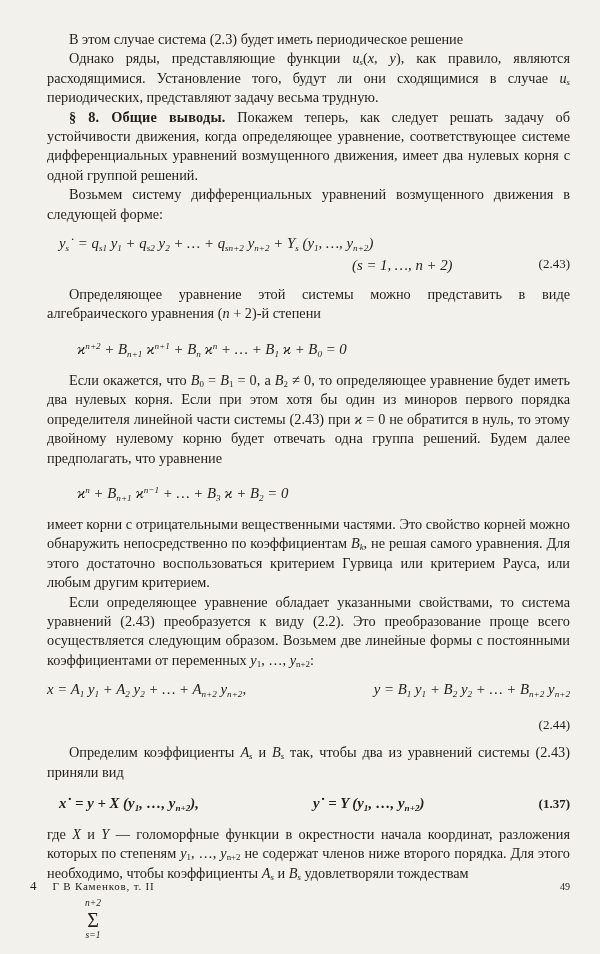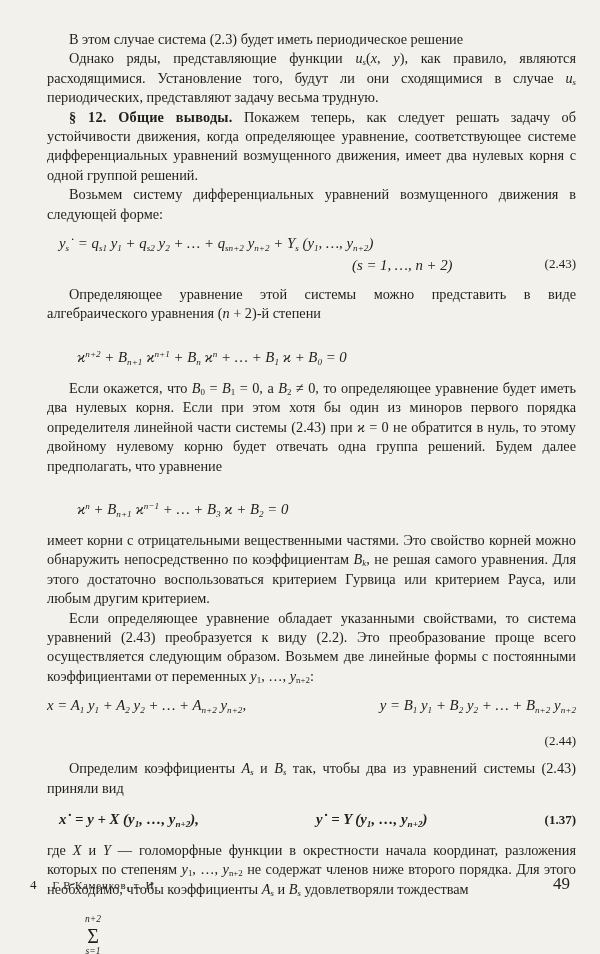--- a/index.html
+++ b/index.html
@@ -6,21 +6,21 @@
   body {
     width:600px; height:954px;
     background:#f3f1ec;
     font-family:"Liberation Serif","DejaVu Serif",serif;
     color:#211e1b;
     overflow:hidden;
   }
   .page {
     box-sizing:border-box;
     width:600px; height:954px;
-    padding:30px 24px 0 47px;
+    padding:30px 30px 0 47px;
     position:relative;
   }
   .para {
     margin:0;
     font-size:14.3px;
     line-height:19.4px;
     text-align:justify;
     text-indent:22px;
   }
   .para.noindent { text-indent:0; }
@@ -41,21 +41,21 @@
   }
   .eq-block { margin:10px 0 10px; }
   .eq-line-1 { margin-left:12px; }
   .eq-subline {
     display:flex;
     justify-content:space-between;
     padding-left:305px;
     margin-top:3px;
   }
   .eq-num { font-size:13px; }
-  .eq-single { margin:24px 0 12px 30px; }
+  .eq-single { margin:16px 0 12px 30px; }
   .eq-twocol {
     display:flex;
     justify-content:space-between;
   }
   .eq-numline { text-align:right; margin-top:16px; }
   .eq-245 {
     display:flex;
     justify-content:space-between;
     margin:12px 0 12px 12px;
     font-weight:bold;
@@ -77,33 +77,33 @@
   .footer {
     position:absolute;
     left:30px; right:30px; bottom:60px;
     display:flex;
     justify-content:space-between;
     align-items:baseline;
   }
   .footer-left { display:flex; gap:16px; align-items:baseline; }
   .footer-sig { font-size:13px; }
   .footer-imprint { font-size:11px; letter-spacing:.8px; }
-  .footer-page { font-size:17px; }
+  .footer-page { font-size:10px; }
 </style>
 </head>
 <body>
 
 <div class="page">
 
   <p class="para">В этом случае система (2.3) будет иметь периодическое решение</p>
 
 
   <p class="para">Однако ряды, представляющие функции <i>u<sub>s</sub></i>(<i>x</i>, <i>y</i>), как правило, являются расходящимися. Установление того, будут ли они сходящимися в случае <i>u<sub>s</sub></i> периодических, представляют задачу весьма трудную.</p>
 
-  <p class="para"><b>§ 12. Общие выводы.</b> <span>Покажем теперь, как следует решать задачу об устойчивости движения, когда определяющее уравнение, соответствующее системе дифференциальных уравнений возмущенного движения, имеет два нулевых корня с одной группой решений.</span></p>
+  <p class="para"><b>§ 8. Общие выводы.</b> <span>Покажем теперь, как следует решать задачу об устойчивости движения, когда определяющее уравнение, соответствующее системе дифференциальных уравнений возмущенного движения, имеет два нулевых корня с одной группой решений.</span></p>
 
   <p class="para">Возьмем систему дифференциальных уравнений возмущенного движения в следующей форме:</p>
 
   <div class="eq-block">
     <div class="eq eq-line-1">y<sub>s</sub>˙ = q<sub>s1</sub> y<sub>1</sub> + q<sub>s2</sub> y<sub>2</sub> + … + q<sub>sn+2</sub> y<sub>n+2</sub> + Y<sub>s</sub> (y<sub>1</sub>, …, y<sub>n+2</sub>)</div>
     <div class="eq-subline">
       <span class="eq">(s = 1, …, n + 2)</span>
       <span class="eq-num">(2.43)</span>
     </div>
   </div>

